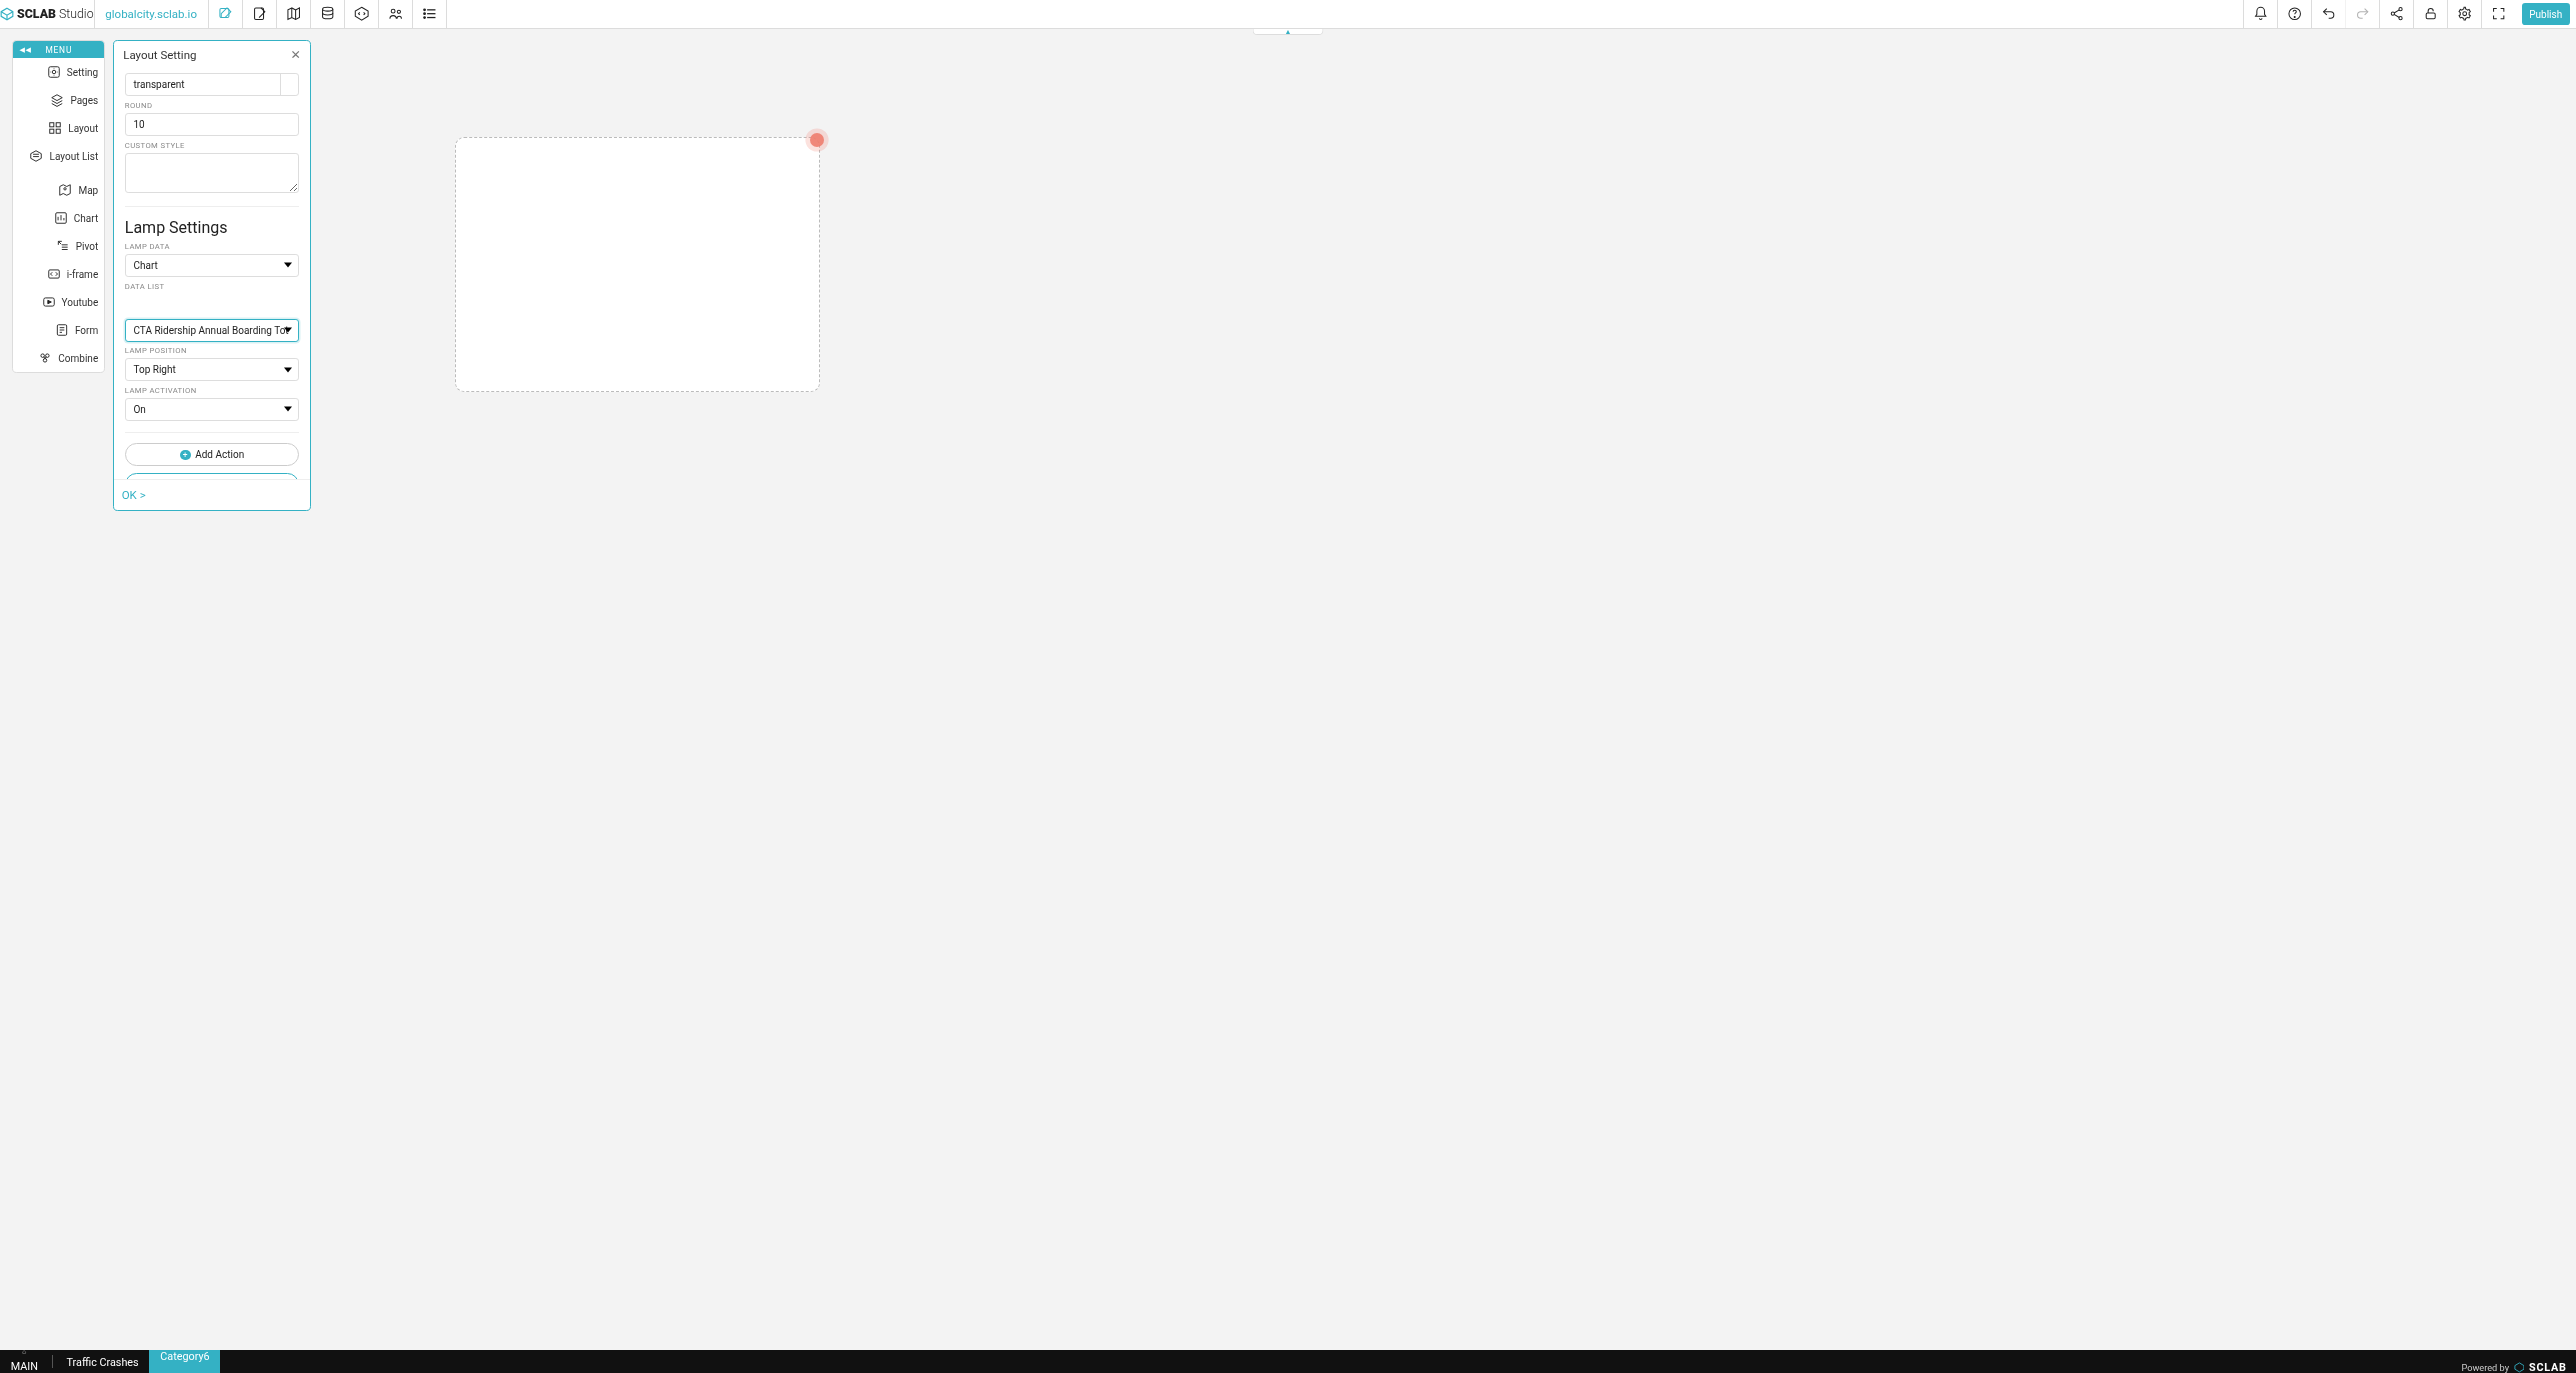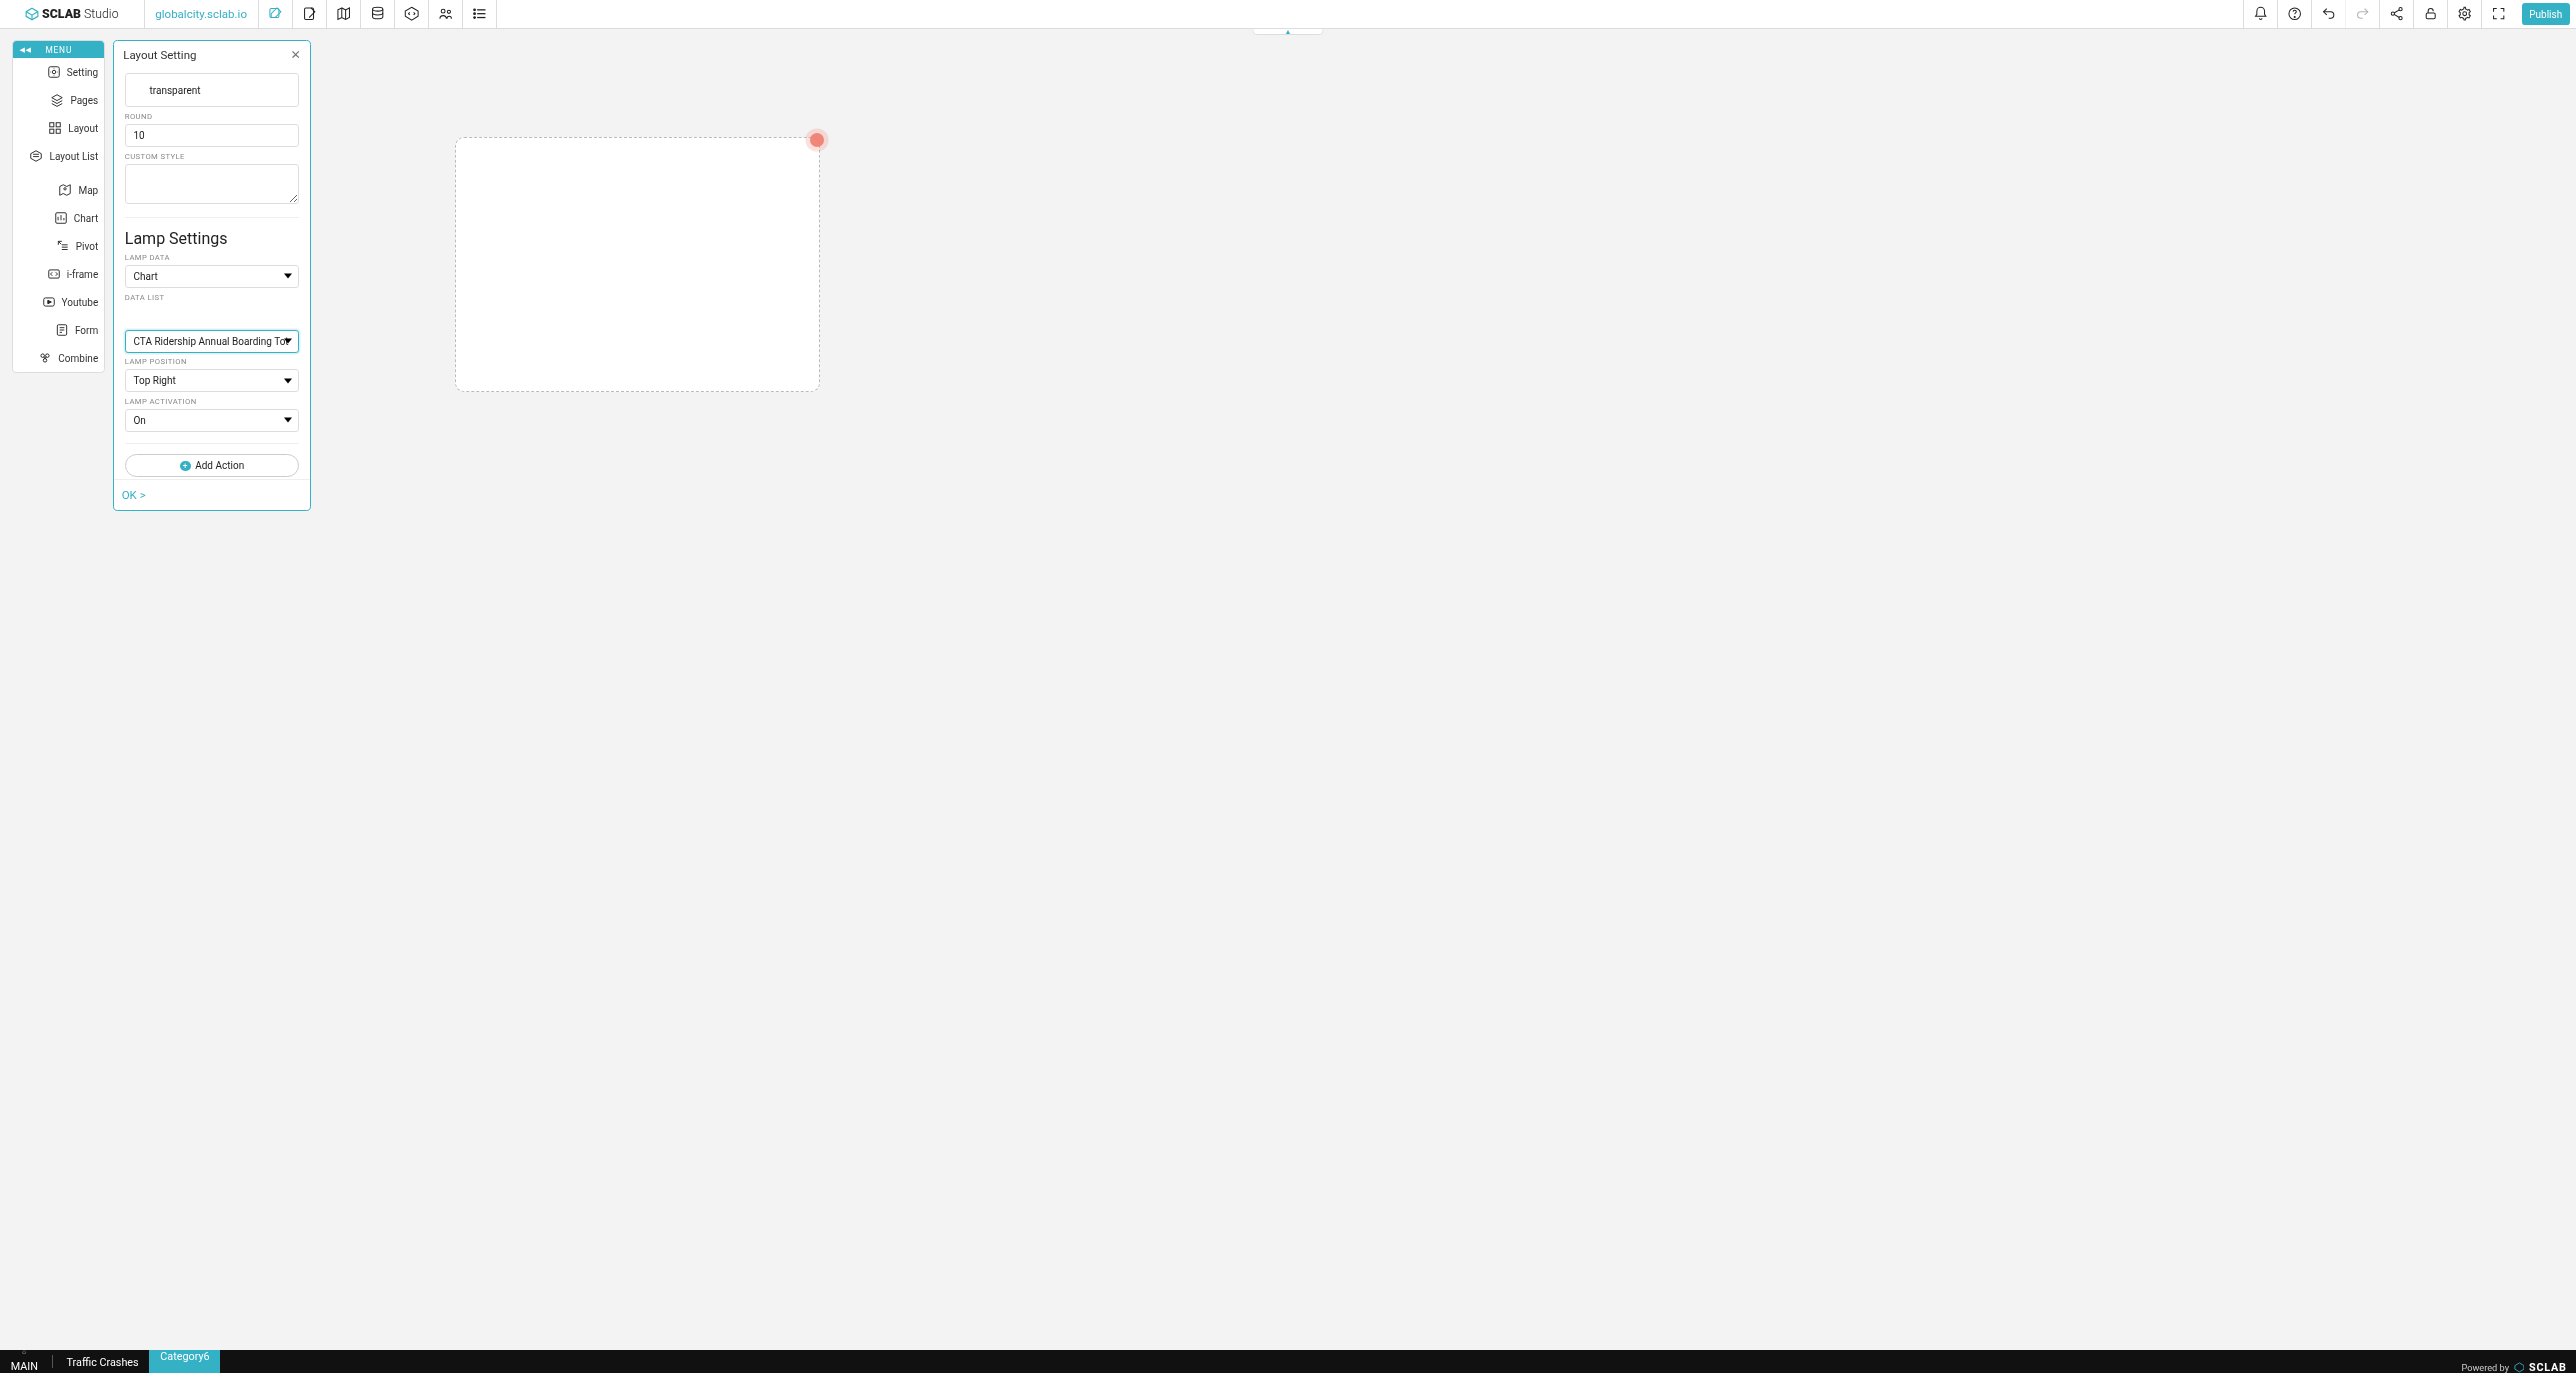--- a/index.html
+++ b/index.html
@@ -9,21 +9,21 @@
     --border: #dcdcdc;
     --text: #333;
     --muted: #777;
   }
 
   
   .topbar {
     display: flex; align-items: stretch; height: 29px;
     background: #fff; border-bottom: 0.8px solid var(--border);
   }
-  .topbar .logo { display:flex; align-items:center; gap:3.1px; padding:0 25px; border-right:0.8px solid var(--border); font-weight:600; color:#222; }
+  .topbar .logo { display:flex; align-items:center; gap:3.1px; padding:0 0; border-right:0.8px solid var(--border); font-weight:600; color:#222; }
   .topbar .logo svg { flex:none; }
   .topbar .project { display:flex; align-items:center; padding:0 10.8px; border-right:0.8px solid var(--border); color:var(--accent); font-size:11.5px; }
   .topbar .tgroup { display:flex; }
   .topbar .tbtn { width:34px; display:flex; align-items:center; justify-content:center; border-right:0.8px solid var(--border); cursor:pointer; color:#222; }
   .topbar .spacer { flex:1; }
   .topbar .rgroup { display:flex; }
   .topbar .rbtn { width:34px; display:flex; align-items:center; justify-content:center; border-left:0.8px solid var(--border); cursor:pointer; color:#222; }
   .publish-btn {
     margin:3.1px 6.1px; padding:0 7.7px; background:var(--accent); color:#fff; border:none; border-radius:3.1px; font-size:10px; cursor:pointer;
   }
@@ -56,21 +56,21 @@
   .panel-head .x { cursor:pointer; color:#777; font-size:12.3px; }
   .panel-body { flex:1; overflow-y:auto; padding:3.1px 10.8px 7.7px; position:relative; }
   .panel-body::-webkit-scrollbar { width:5.4px; }
   .panel-body::-webkit-scrollbar-thumb { background:#ccc; border-radius:3.1px; }
 
   .fld-label { font-size:7.7px; letter-spacing:0.4px; color:#888; margin:4.6px 0 3.1px; text-transform:uppercase; }
   .section-title { font-size:16px; font-weight:400; color:#222; margin:6.1px 0 1.5px; }
   hr.sep { border:none; border-top:0.8px solid #eee; margin:10.8px 0; }
 
   .inp { width:100%; height:23px; border:0.8px solid #ddd; border-radius:3.1px; padding:0 7.7px; font-size:10px; color:#222; background:#fff; }
-  .inp.color { display:flex; padding:16px; }
+  .inp.color { display:flex; padding:0; }
   .inp.color .txt { flex:1; padding:0 7.7px; display:flex; align-items:center; }
   .inp.color .sw { width:18.4px; border-left:0.8px solid #ddd; }
   .ta { width:100%; height:40px; border:0.8px solid #ddd; border-radius:3.1px; padding:4.6px 7.7px; font-size:10px; resize:vertical; }
 
   .sel { position:relative; width:100%; height:23px; border:0.8px solid #ddd; border-radius:3.1px; padding:0 21.5px 0 7.7px; font-size:10px; color:#222; display:flex; align-items:center; background:#fff; cursor:pointer; overflow:hidden; white-space:nowrap; text-overflow:ellipsis; }
   .sel.focused { border:0.8px solid var(--accent); box-shadow:0 0 0 1.5px rgba(52,177,196,.18);margin-top:28px; }
   .sel .caret { position:absolute; right:6.1px; top:50%; transform:translateY(-50%); width:0; height:0; border-left:4.6px solid transparent; border-right:4.6px solid transparent; border-top:5.4px solid #000; }
 
   .btn { width:100%; height:23px; border:0.8px solid #ccc; border-radius:11.5px; background:#fff; font-size:10px; display:flex; align-items:center; justify-content:center; gap:4.6px; cursor:pointer; color:#222; }
   .btn.reset { border-color:var(--accent); color:var(--accent); margin-top:6.1px; }

